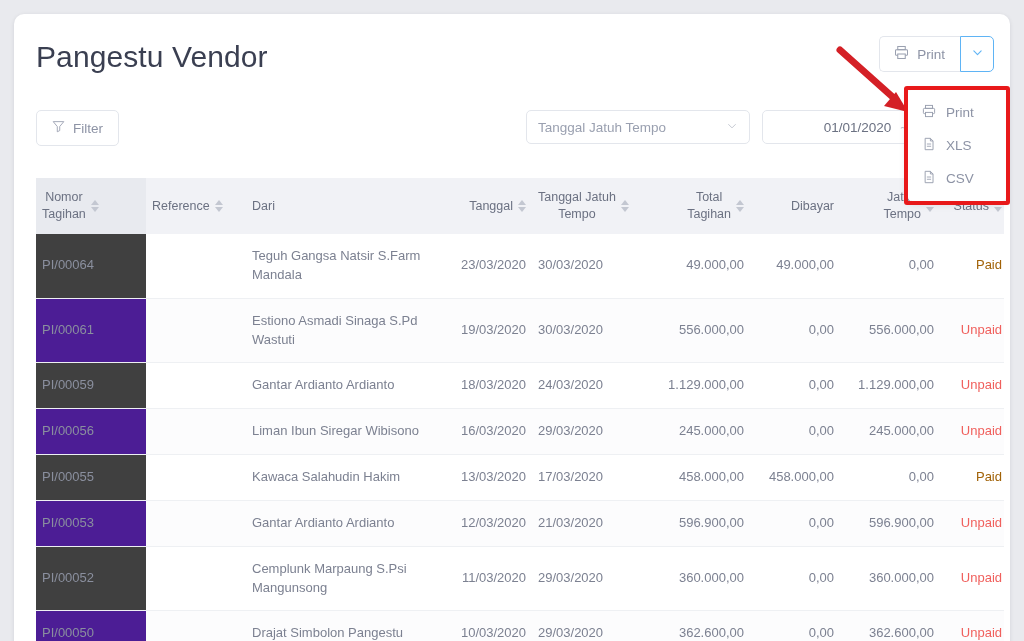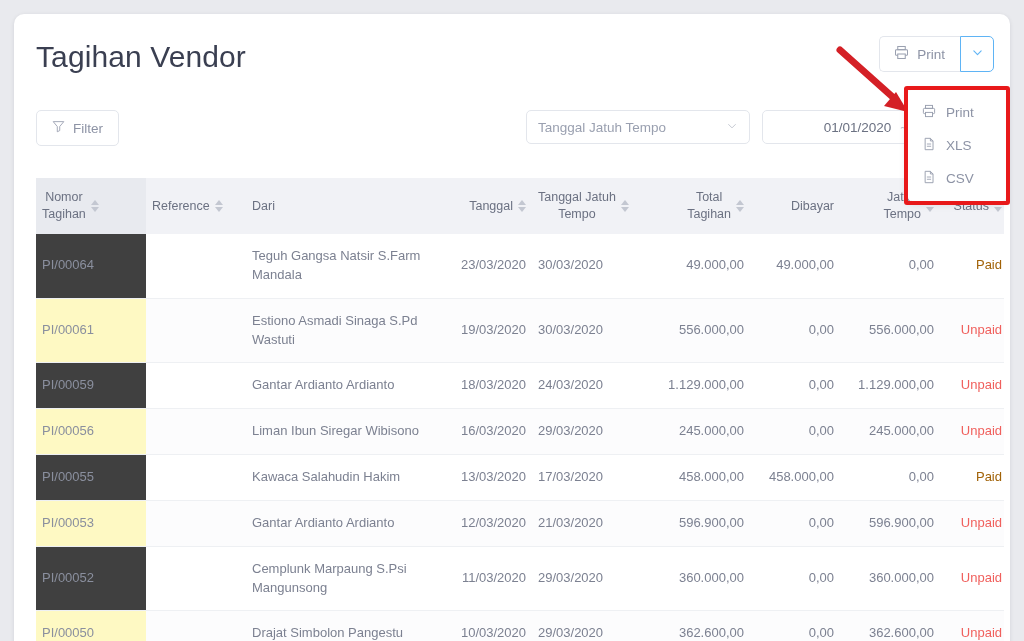--- a/index.html
+++ b/index.html
@@ -247,21 +247,21 @@
   tbody td {
     font-size: 13px;
     color: #7c8191;
     padding: 13px 6px;
     border-bottom: 1px solid #eef0f3;
     vertical-align: middle;
     line-height: 1.45;
   }
   tbody td.c-first { background: #404040; color: #8a8f9e; }
   tbody tr.alt td { background: #fcfcfd; }
-  tbody tr.alt td.c-first { background: #fef9c3; }
+  tbody tr.alt td.c-first { background: #4c1d95; }
 
   .num { text-align: right; }
   .lft { text-align: left; }
 
   .status-paid   { color: #a16207; }
   .status-unpaid { color: #f0605d; }
 
   
   .w1 { width: 110px; }
   .w2 { width: 100px; }
@@ -272,21 +272,21 @@
   .w7 { width: 90px; margin-top: 28px; }
   .w8 { width: 100px; }
   .w9 { width: 68px; }
 </style>
 </head>
 <body>
 
 <div id="app">
   <div class="card">
 
-    <h1 class="page-title">Tagihan Vendor</h1>
+    <h1 class="page-title">Pangestu Vendor</h1>
 
     <div class="toolbar">
 
       <div class="filter-btn">
         <span>
           <svg width="13" height="13" viewBox="0 0 16 16">
             <path d="M1.5 2h13l-5 6v5l-3 1.5V8z" fill="none" stroke="#9aa0b0" stroke-width="1.1" stroke-linejoin="round"></path>
           </svg>
         </span>
         <span>Filter</span>

